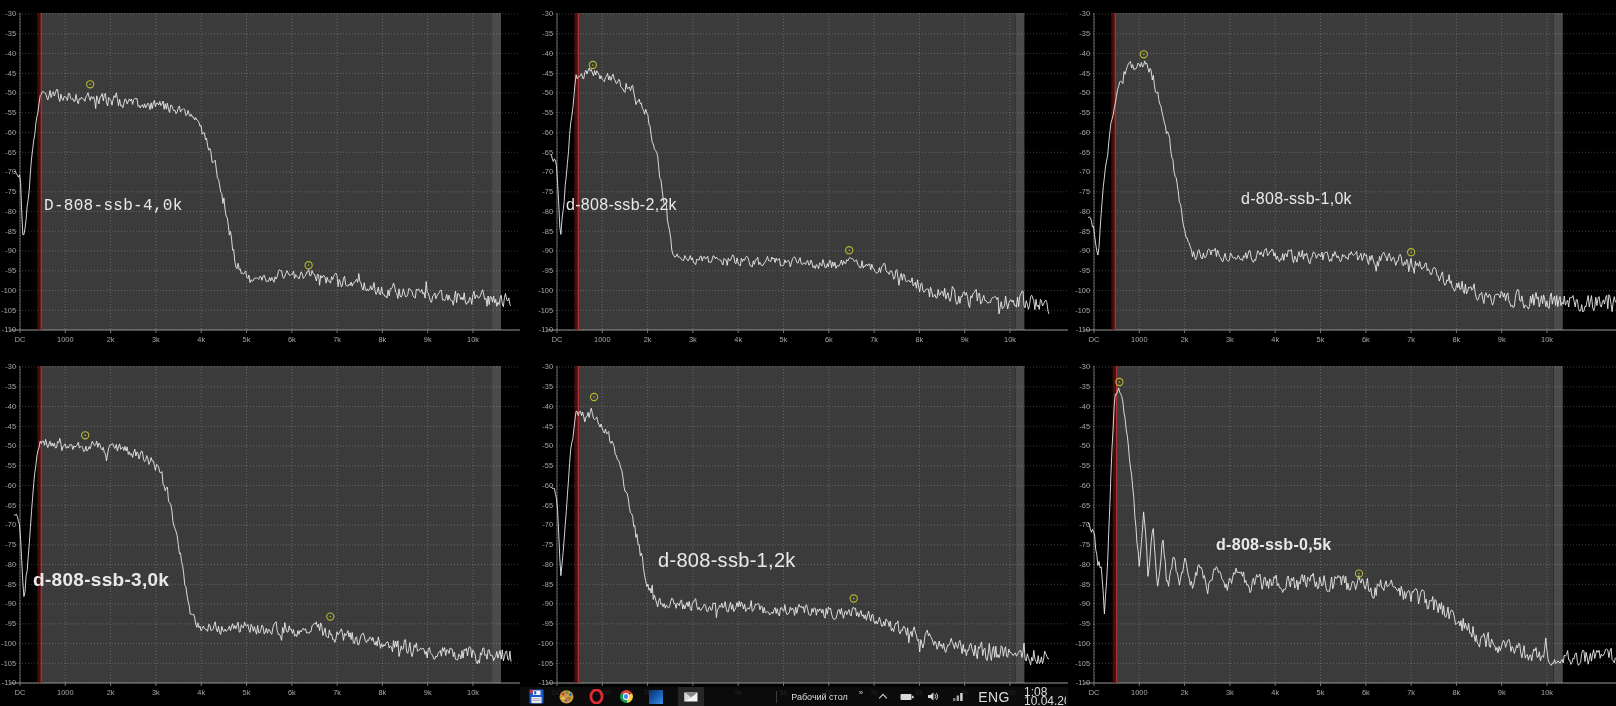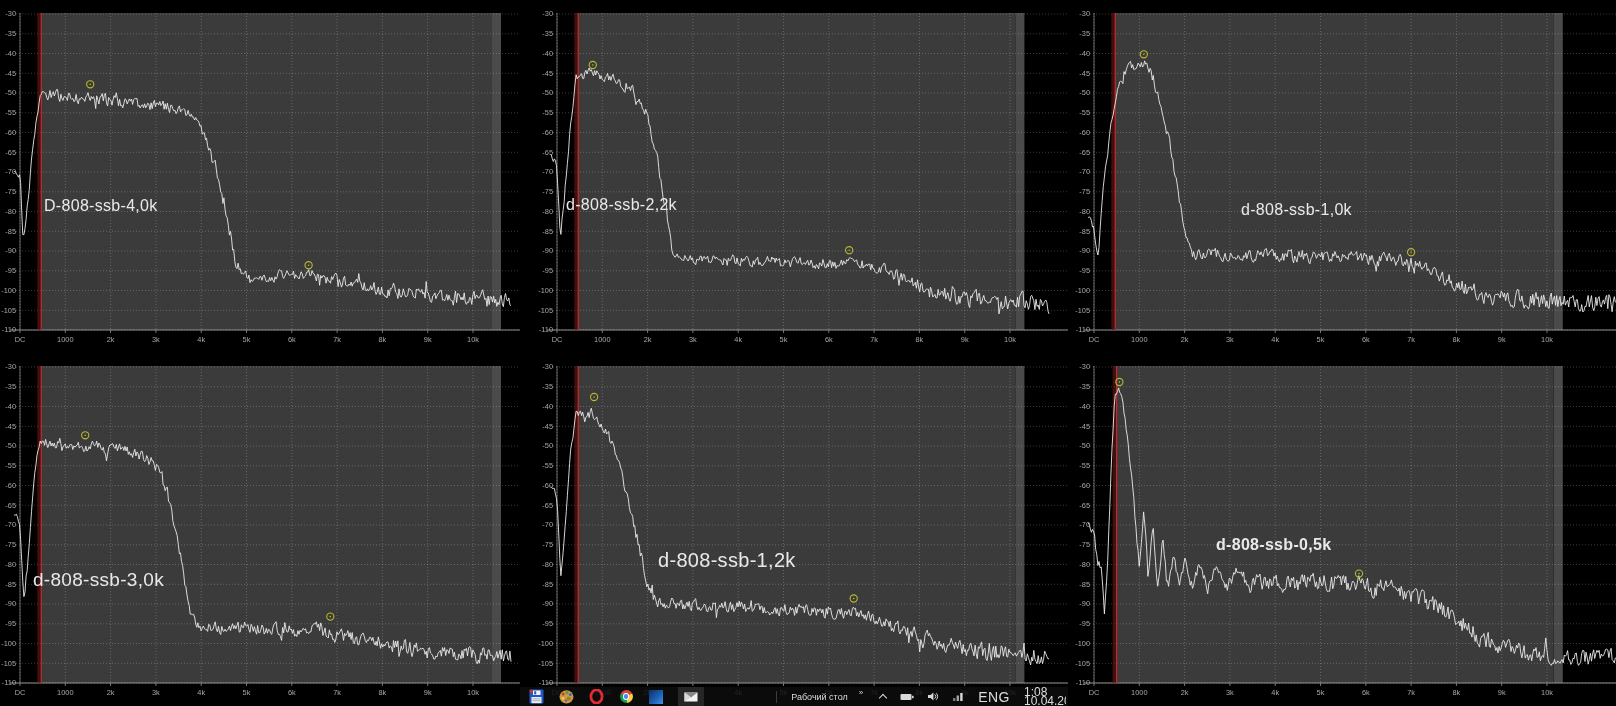--- a/index.html
+++ b/index.html
@@ -113,21 +113,21 @@
         <text x="110.6" y="342" text-anchor="middle" font-size="7.4" fill="#a8a8a8" font-family="Liberation Sans,sans-serif">2k</text>
         <text x="155.9" y="342" text-anchor="middle" font-size="7.4" fill="#a8a8a8" font-family="Liberation Sans,sans-serif">3k</text>
         <text x="201.2" y="342" text-anchor="middle" font-size="7.4" fill="#a8a8a8" font-family="Liberation Sans,sans-serif">4k</text>
         <text x="246.5" y="342" text-anchor="middle" font-size="7.4" fill="#a8a8a8" font-family="Liberation Sans,sans-serif">5k</text>
         <text x="291.8" y="342" text-anchor="middle" font-size="7.4" fill="#a8a8a8" font-family="Liberation Sans,sans-serif">6k</text>
         <text x="337.1" y="342" text-anchor="middle" font-size="7.4" fill="#a8a8a8" font-family="Liberation Sans,sans-serif">7k</text>
         <text x="382.4" y="342" text-anchor="middle" font-size="7.4" fill="#a8a8a8" font-family="Liberation Sans,sans-serif">8k</text>
         <text x="427.7" y="342" text-anchor="middle" font-size="7.4" fill="#a8a8a8" font-family="Liberation Sans,sans-serif">9k</text>
         <text x="473.0" y="342" text-anchor="middle" font-size="7.4" fill="#a8a8a8" font-family="Liberation Sans,sans-serif">10k</text>
       </svg>
-    <div class="chart-label" style="left: 44px; top: 197px; font-size: 16px;">D-808-ssb-4,0k</div>
+    <div class="chart-label" style="left: 44px; top: 197px; font-size: 16px; font-family: Liberation Mono, monospace;">D-808-ssb-4,0k</div>
   </div>
   <div class="panel" id="panel-1" style="left: 520px; top: 0px; width: 548px; height: 353px;">
     <svg width="548" height="353" viewBox="0 0 548 353">
         <rect x="0" y="0" width="548" height="353" fill="#000000"></rect>
         <rect x="58.3" y="13" width="437.1" height="317" fill="#3b3b3b"></rect>
         <rect x="495.4" y="13" width="9" height="317" fill="#4a4a4a"></rect>
         <line x1="30" y1="14.0" x2="548" y2="14.0" stroke="rgba(255,255,255,0.30)" stroke-width="0.75" stroke-dasharray="1,2"></line>
         <line x1="30" y1="33.8" x2="548" y2="33.8" stroke="rgba(255,255,255,0.30)" stroke-width="0.75" stroke-dasharray="1,2"></line>
         <line x1="30" y1="53.5" x2="548" y2="53.5" stroke="rgba(255,255,255,0.30)" stroke-width="0.75" stroke-dasharray="1,2"></line>
         <line x1="30" y1="73.3" x2="548" y2="73.3" stroke="rgba(255,255,255,0.30)" stroke-width="0.75" stroke-dasharray="1,2"></line>
@@ -281,21 +281,21 @@
         <text x="116.6" y="342" text-anchor="middle" font-size="7.4" fill="#a8a8a8" font-family="Liberation Sans,sans-serif">2k</text>
         <text x="161.9" y="342" text-anchor="middle" font-size="7.4" fill="#a8a8a8" font-family="Liberation Sans,sans-serif">3k</text>
         <text x="207.2" y="342" text-anchor="middle" font-size="7.4" fill="#a8a8a8" font-family="Liberation Sans,sans-serif">4k</text>
         <text x="252.5" y="342" text-anchor="middle" font-size="7.4" fill="#a8a8a8" font-family="Liberation Sans,sans-serif">5k</text>
         <text x="297.8" y="342" text-anchor="middle" font-size="7.4" fill="#a8a8a8" font-family="Liberation Sans,sans-serif">6k</text>
         <text x="343.1" y="342" text-anchor="middle" font-size="7.4" fill="#a8a8a8" font-family="Liberation Sans,sans-serif">7k</text>
         <text x="388.4" y="342" text-anchor="middle" font-size="7.4" fill="#a8a8a8" font-family="Liberation Sans,sans-serif">8k</text>
         <text x="433.7" y="342" text-anchor="middle" font-size="7.4" fill="#a8a8a8" font-family="Liberation Sans,sans-serif">9k</text>
         <text x="479.0" y="342" text-anchor="middle" font-size="7.4" fill="#a8a8a8" font-family="Liberation Sans,sans-serif">10k</text>
       </svg>
-    <div class="chart-label" style="left: 173px; top: 201px; font-size: 16px;">d-808-ssb-1,0k</div>
+    <div class="chart-label" style="left: 173px; top: 190px; font-size: 16px;">d-808-ssb-1,0k</div>
   </div>
   <div class="panel" id="panel-3" style="left: 0px; top: 353px; width: 520px; height: 353px;">
     <svg width="520" height="353" viewBox="0 0 520 353">
         <rect x="0" y="0" width="520" height="353" fill="#000000"></rect>
         <rect x="41.3" y="13" width="450.7" height="317" fill="#3b3b3b"></rect>
         <rect x="492.0" y="13" width="9" height="317" fill="#4a4a4a"></rect>
         <line x1="13" y1="14.0" x2="520" y2="14.0" stroke="rgba(255,255,255,0.30)" stroke-width="0.75" stroke-dasharray="1,2"></line>
         <line x1="13" y1="33.8" x2="520" y2="33.8" stroke="rgba(255,255,255,0.30)" stroke-width="0.75" stroke-dasharray="1,2"></line>
         <line x1="13" y1="53.5" x2="520" y2="53.5" stroke="rgba(255,255,255,0.30)" stroke-width="0.75" stroke-dasharray="1,2"></line>
         <line x1="13" y1="73.3" x2="520" y2="73.3" stroke="rgba(255,255,255,0.30)" stroke-width="0.75" stroke-dasharray="1,2"></line>
@@ -365,21 +365,21 @@
         <text x="110.6" y="342" text-anchor="middle" font-size="7.4" fill="#a8a8a8" font-family="Liberation Sans,sans-serif">2k</text>
         <text x="155.9" y="342" text-anchor="middle" font-size="7.4" fill="#a8a8a8" font-family="Liberation Sans,sans-serif">3k</text>
         <text x="201.2" y="342" text-anchor="middle" font-size="7.4" fill="#a8a8a8" font-family="Liberation Sans,sans-serif">4k</text>
         <text x="246.5" y="342" text-anchor="middle" font-size="7.4" fill="#a8a8a8" font-family="Liberation Sans,sans-serif">5k</text>
         <text x="291.8" y="342" text-anchor="middle" font-size="7.4" fill="#a8a8a8" font-family="Liberation Sans,sans-serif">6k</text>
         <text x="337.1" y="342" text-anchor="middle" font-size="7.4" fill="#a8a8a8" font-family="Liberation Sans,sans-serif">7k</text>
         <text x="382.4" y="342" text-anchor="middle" font-size="7.4" fill="#a8a8a8" font-family="Liberation Sans,sans-serif">8k</text>
         <text x="427.7" y="342" text-anchor="middle" font-size="7.4" fill="#a8a8a8" font-family="Liberation Sans,sans-serif">9k</text>
         <text x="473.0" y="342" text-anchor="middle" font-size="7.4" fill="#a8a8a8" font-family="Liberation Sans,sans-serif">10k</text>
       </svg>
-    <div class="chart-label" style="left: 33px; top: 216px; font-size: 19px;">d-808-ssb-3,0k</div>
+    <div class="chart-label" style="left: 33px; top: 216px; font-size: 19px; font-weight: bold;">d-808-ssb-3,0k</div>
   </div>
   <div class="panel" id="panel-4" style="left: 520px; top: 353px; width: 548px; height: 353px;">
     <svg width="548" height="353" viewBox="0 0 548 353">
         <rect x="0" y="0" width="548" height="353" fill="#000000"></rect>
         <rect x="58.3" y="13" width="437.1" height="317" fill="#3b3b3b"></rect>
         <rect x="495.4" y="13" width="9" height="317" fill="#4a4a4a"></rect>
         <line x1="30" y1="14.0" x2="548" y2="14.0" stroke="rgba(255,255,255,0.30)" stroke-width="0.75" stroke-dasharray="1,2"></line>
         <line x1="30" y1="33.8" x2="548" y2="33.8" stroke="rgba(255,255,255,0.30)" stroke-width="0.75" stroke-dasharray="1,2"></line>
         <line x1="30" y1="53.5" x2="548" y2="53.5" stroke="rgba(255,255,255,0.30)" stroke-width="0.75" stroke-dasharray="1,2"></line>
         <line x1="30" y1="73.3" x2="548" y2="73.3" stroke="rgba(255,255,255,0.30)" stroke-width="0.75" stroke-dasharray="1,2"></line>

